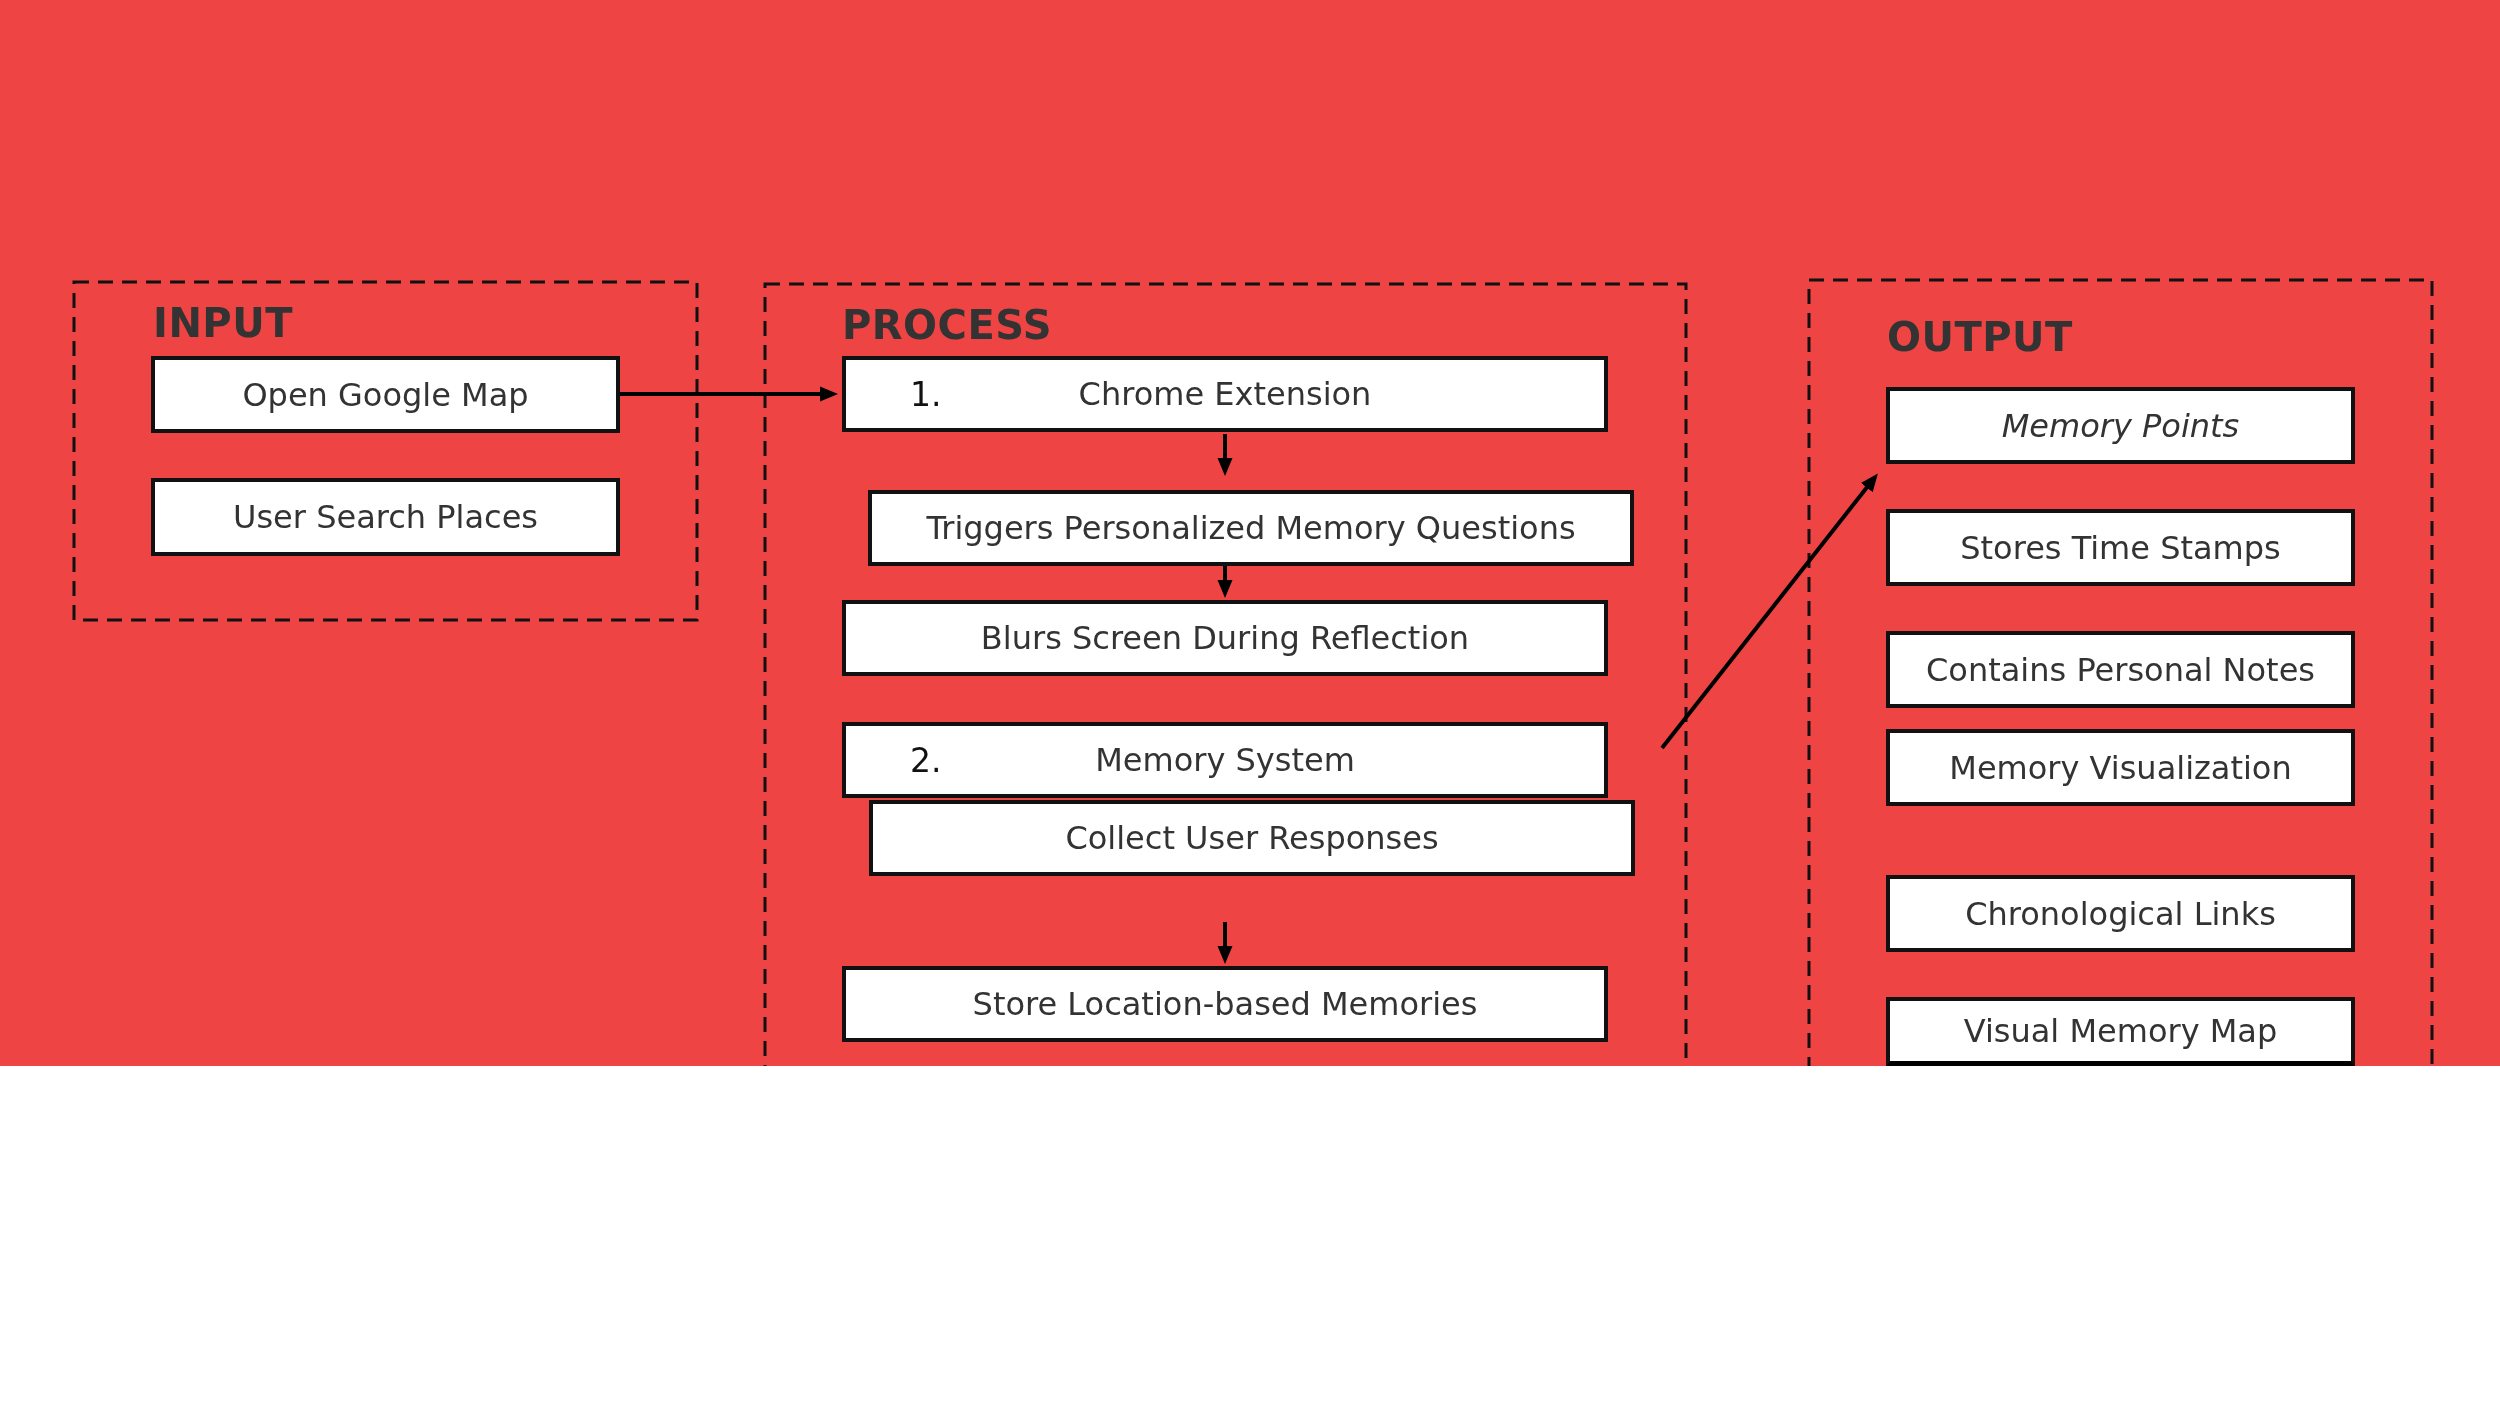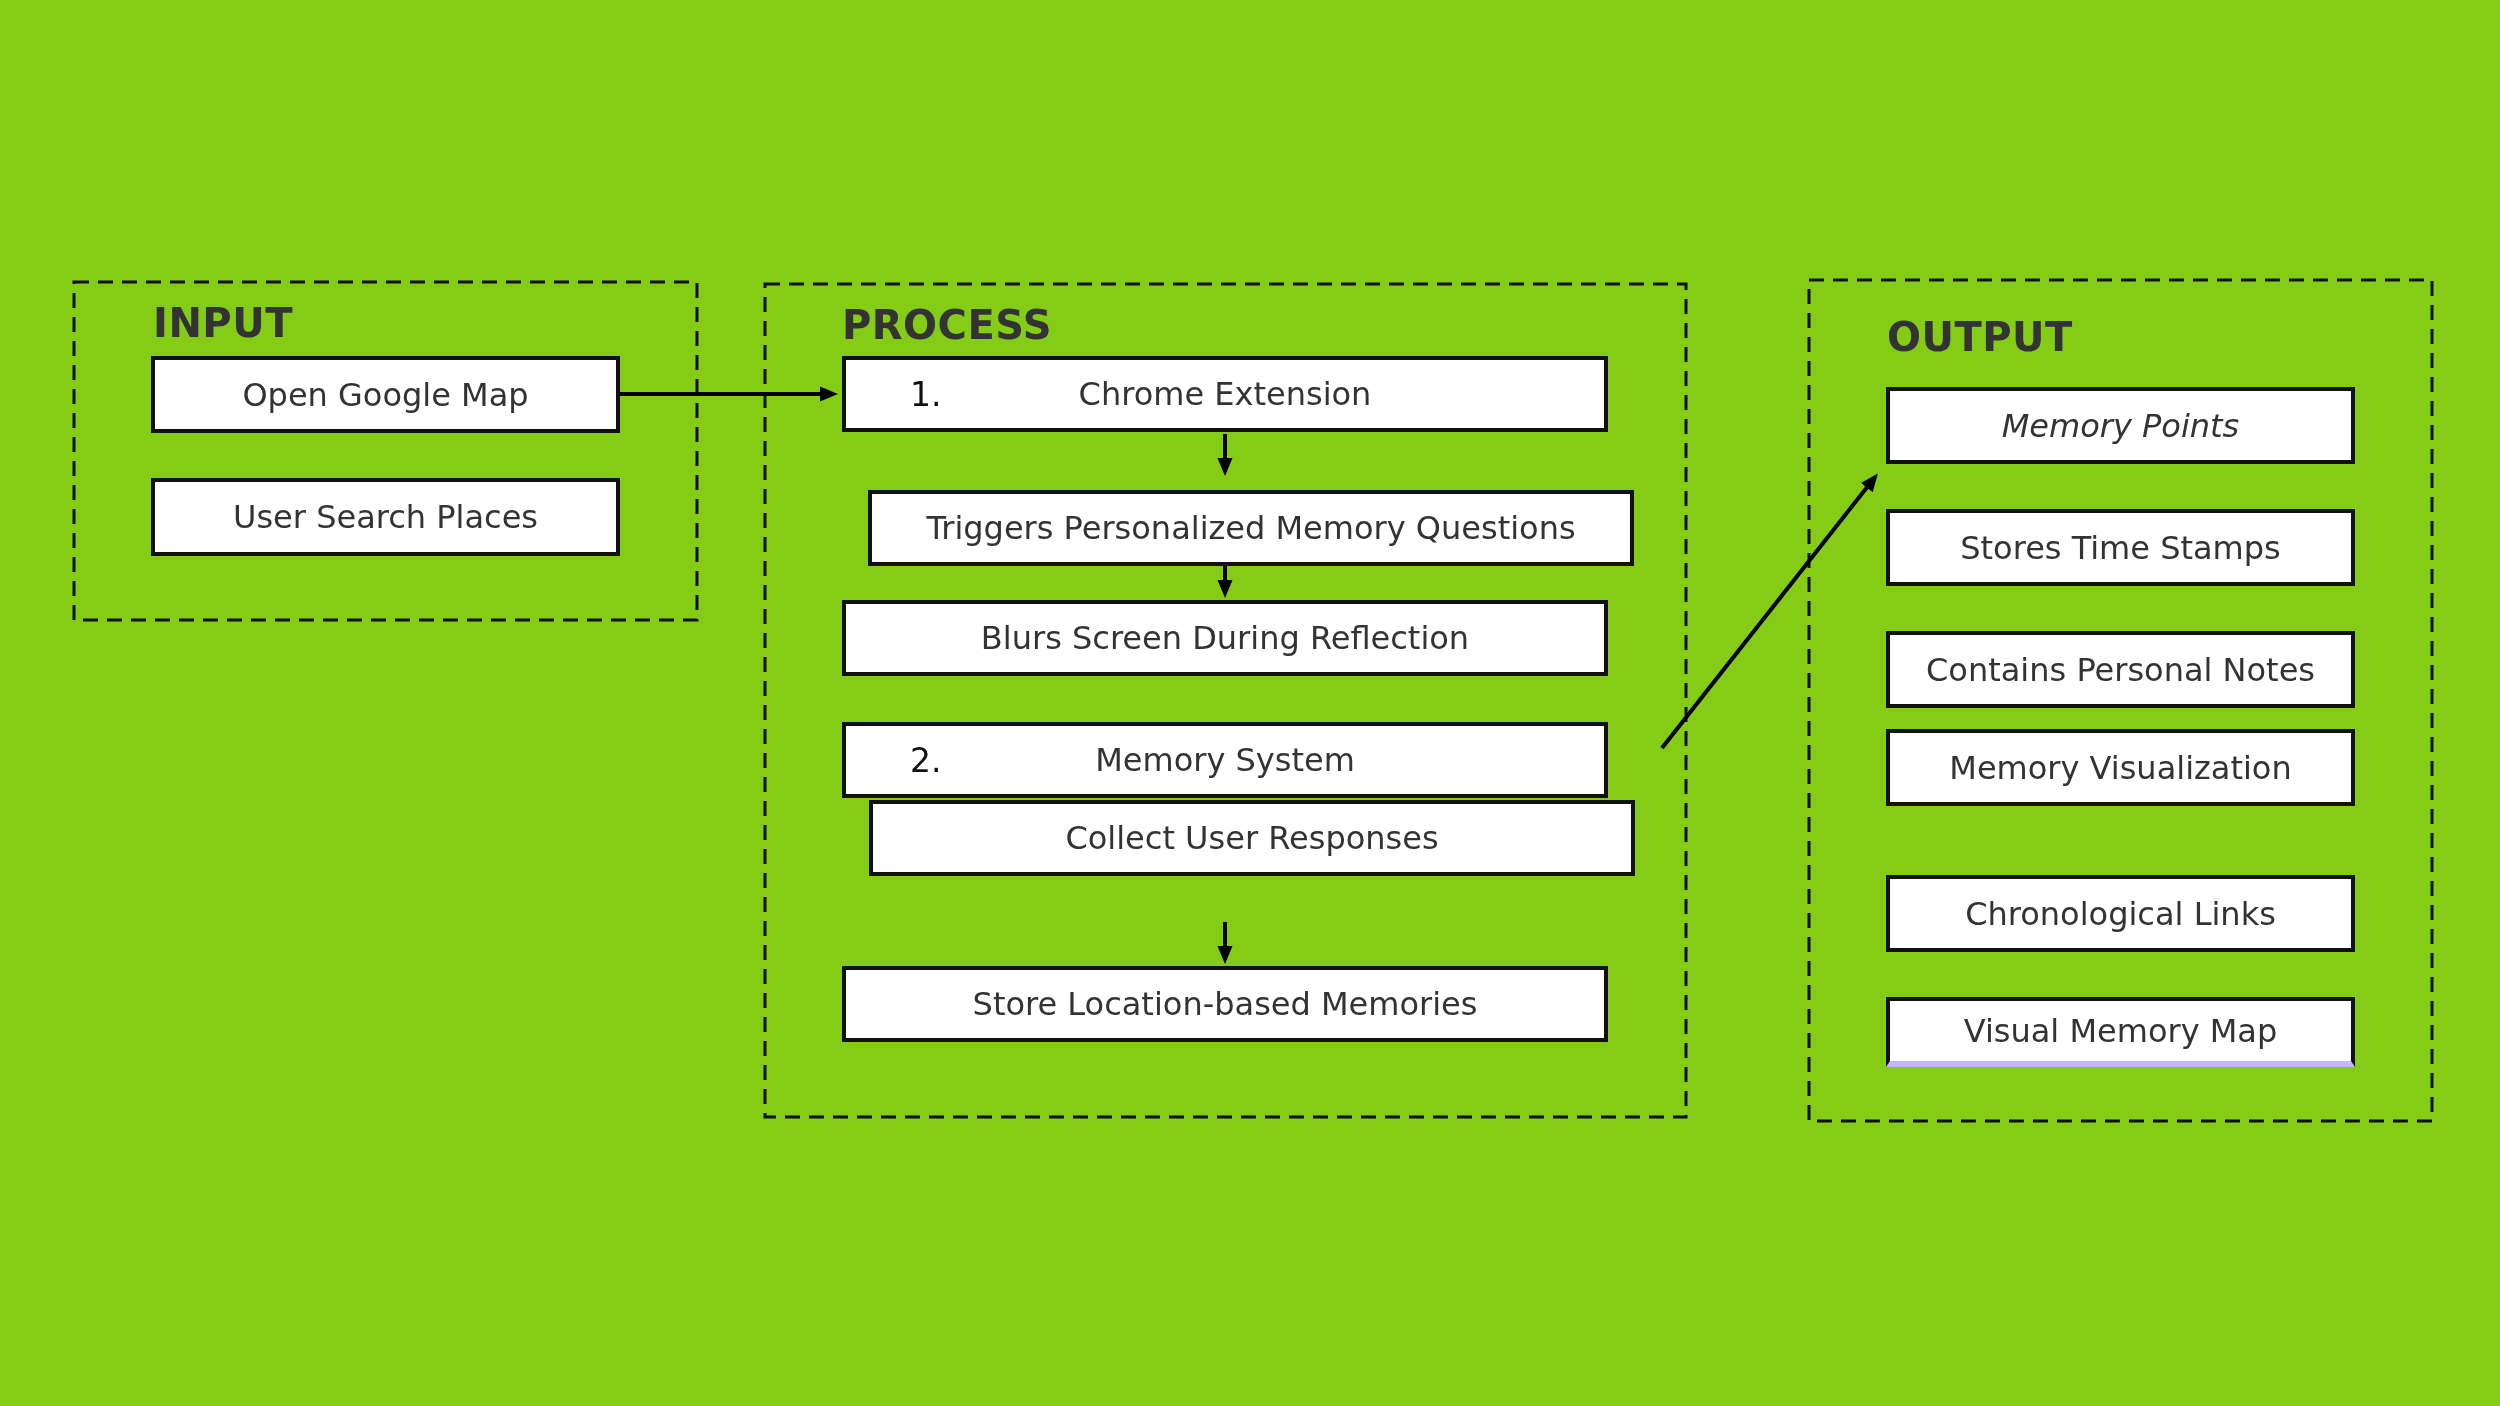--- a/index.html
+++ b/index.html
@@ -1,20 +1,20 @@
 <!DOCTYPE html>
 <html><head>
 <meta charset="utf-8">
 <style>
   html, body { margin: 0; padding: 0; background: #ffffff; }
   .canvas {
     position: relative;
     width: 2500px;
-    height: 1406px;
-    background: #84cc16;
+    height: 1066px;
+    background: #ef4444;
     font-family: "DejaVu Sans", "Liberation Sans", sans-serif;
     overflow: hidden;
     text-align: right;
   }
   svg.layer {
     position: absolute;
     left: 0; top: 0;
     width: 2500px; height: 1406px;
   }
   .section-title {
@@ -39,21 +39,21 @@
   }
   .node .num {
     position: absolute;
     left: 64px;
     top: 50%;
     transform: translateY(-50%);
     font-size: 33px;
     color: #111111;
   }
   .node.gray-bottom {
-    border-bottom: 6px solid #c4b5fd;
+    border-bottom: 6px solid #000000;
   }
   
   .in-box   { left: 151px;  width: 469px; height: 77px; }
   .pr-box   { left: 842px;  width: 766px; height: 76px; }
   .out-box  { left: 1886px; width: 469px; height: 77px; }
 </style>
 </head>
 <body>
 
 <div class="canvas">

